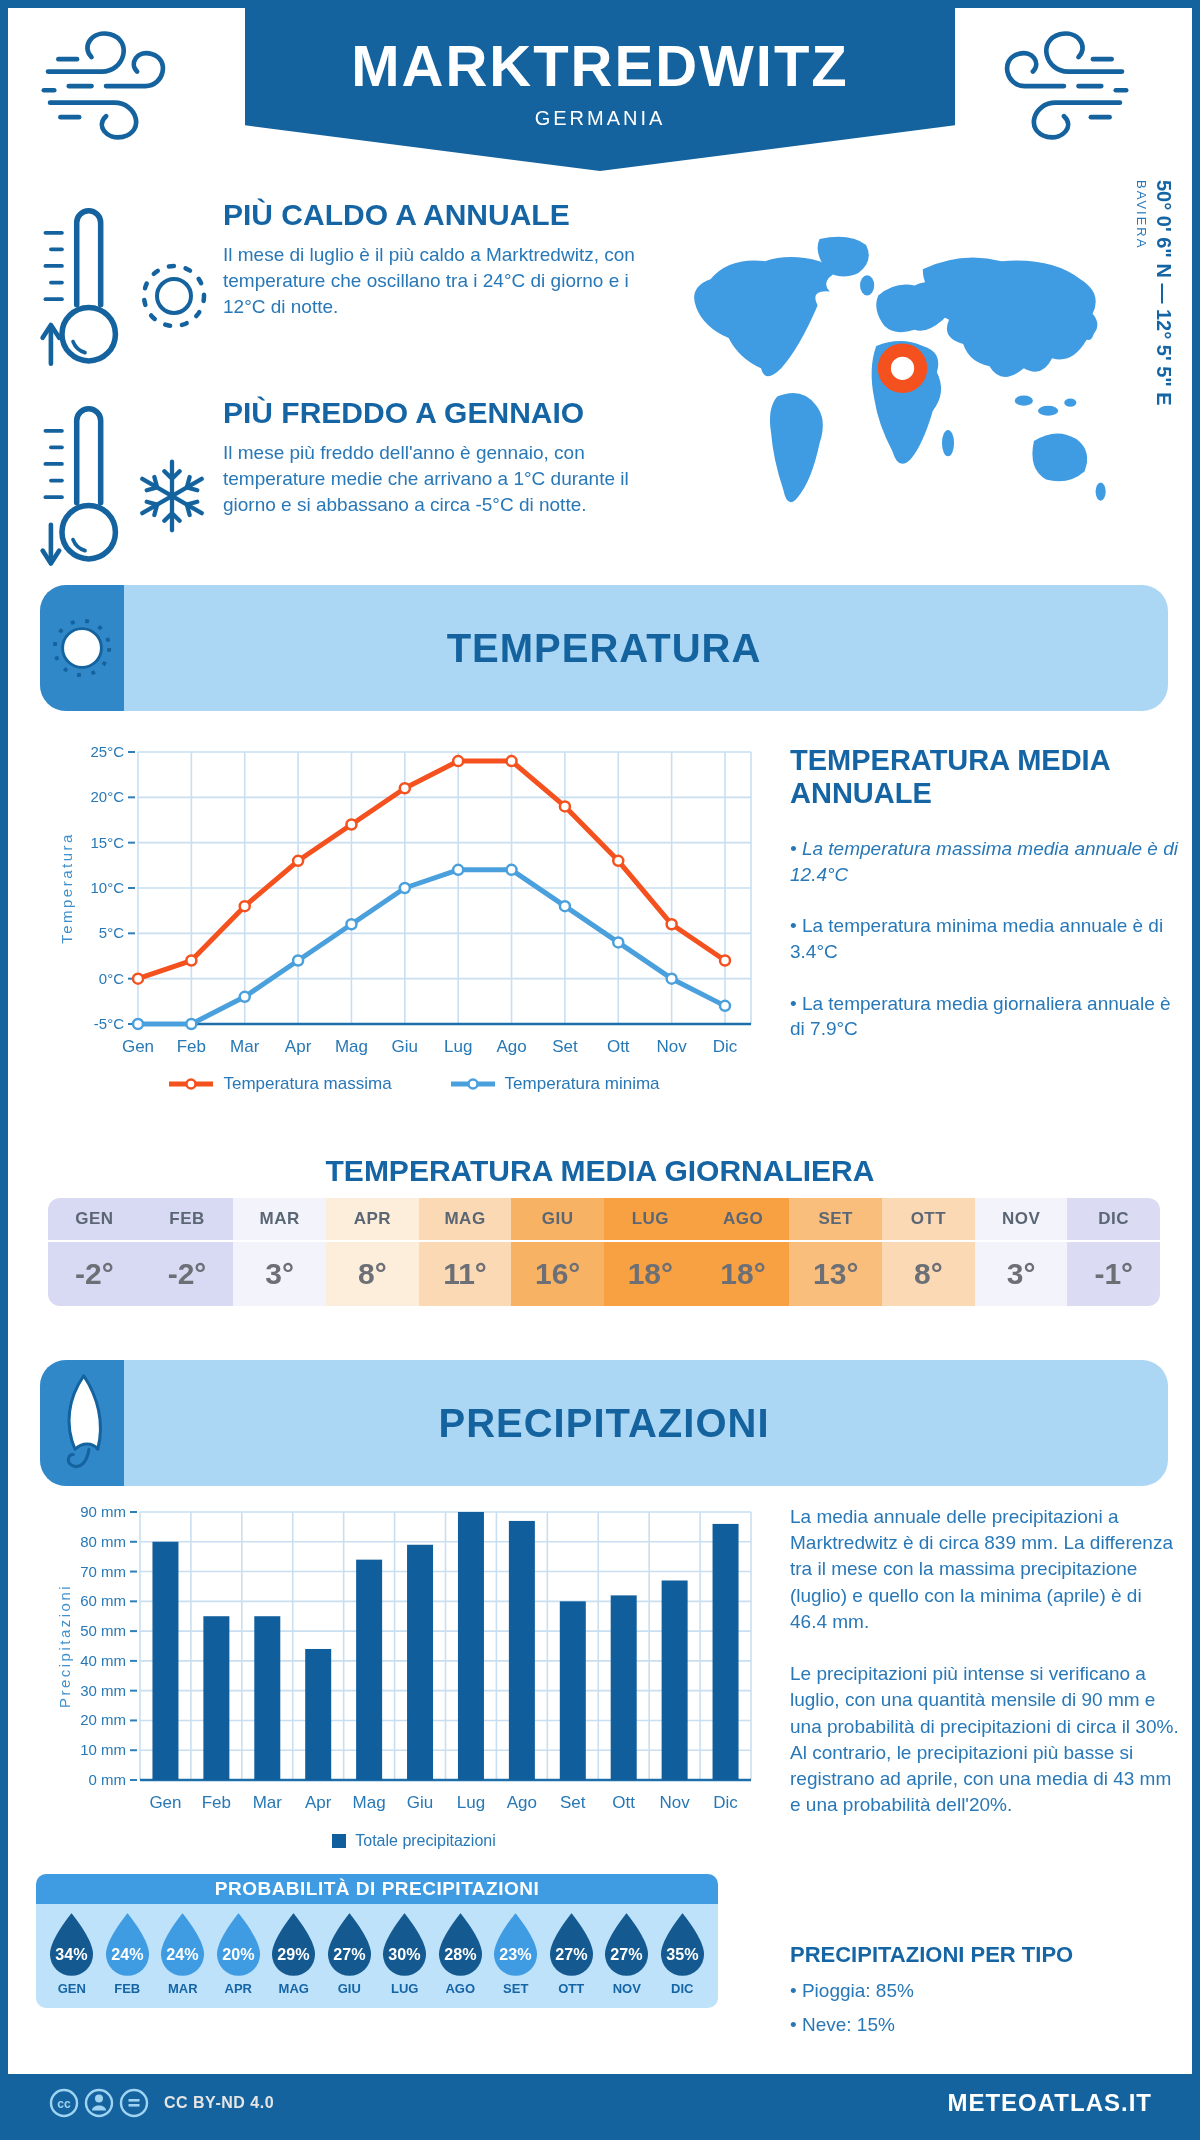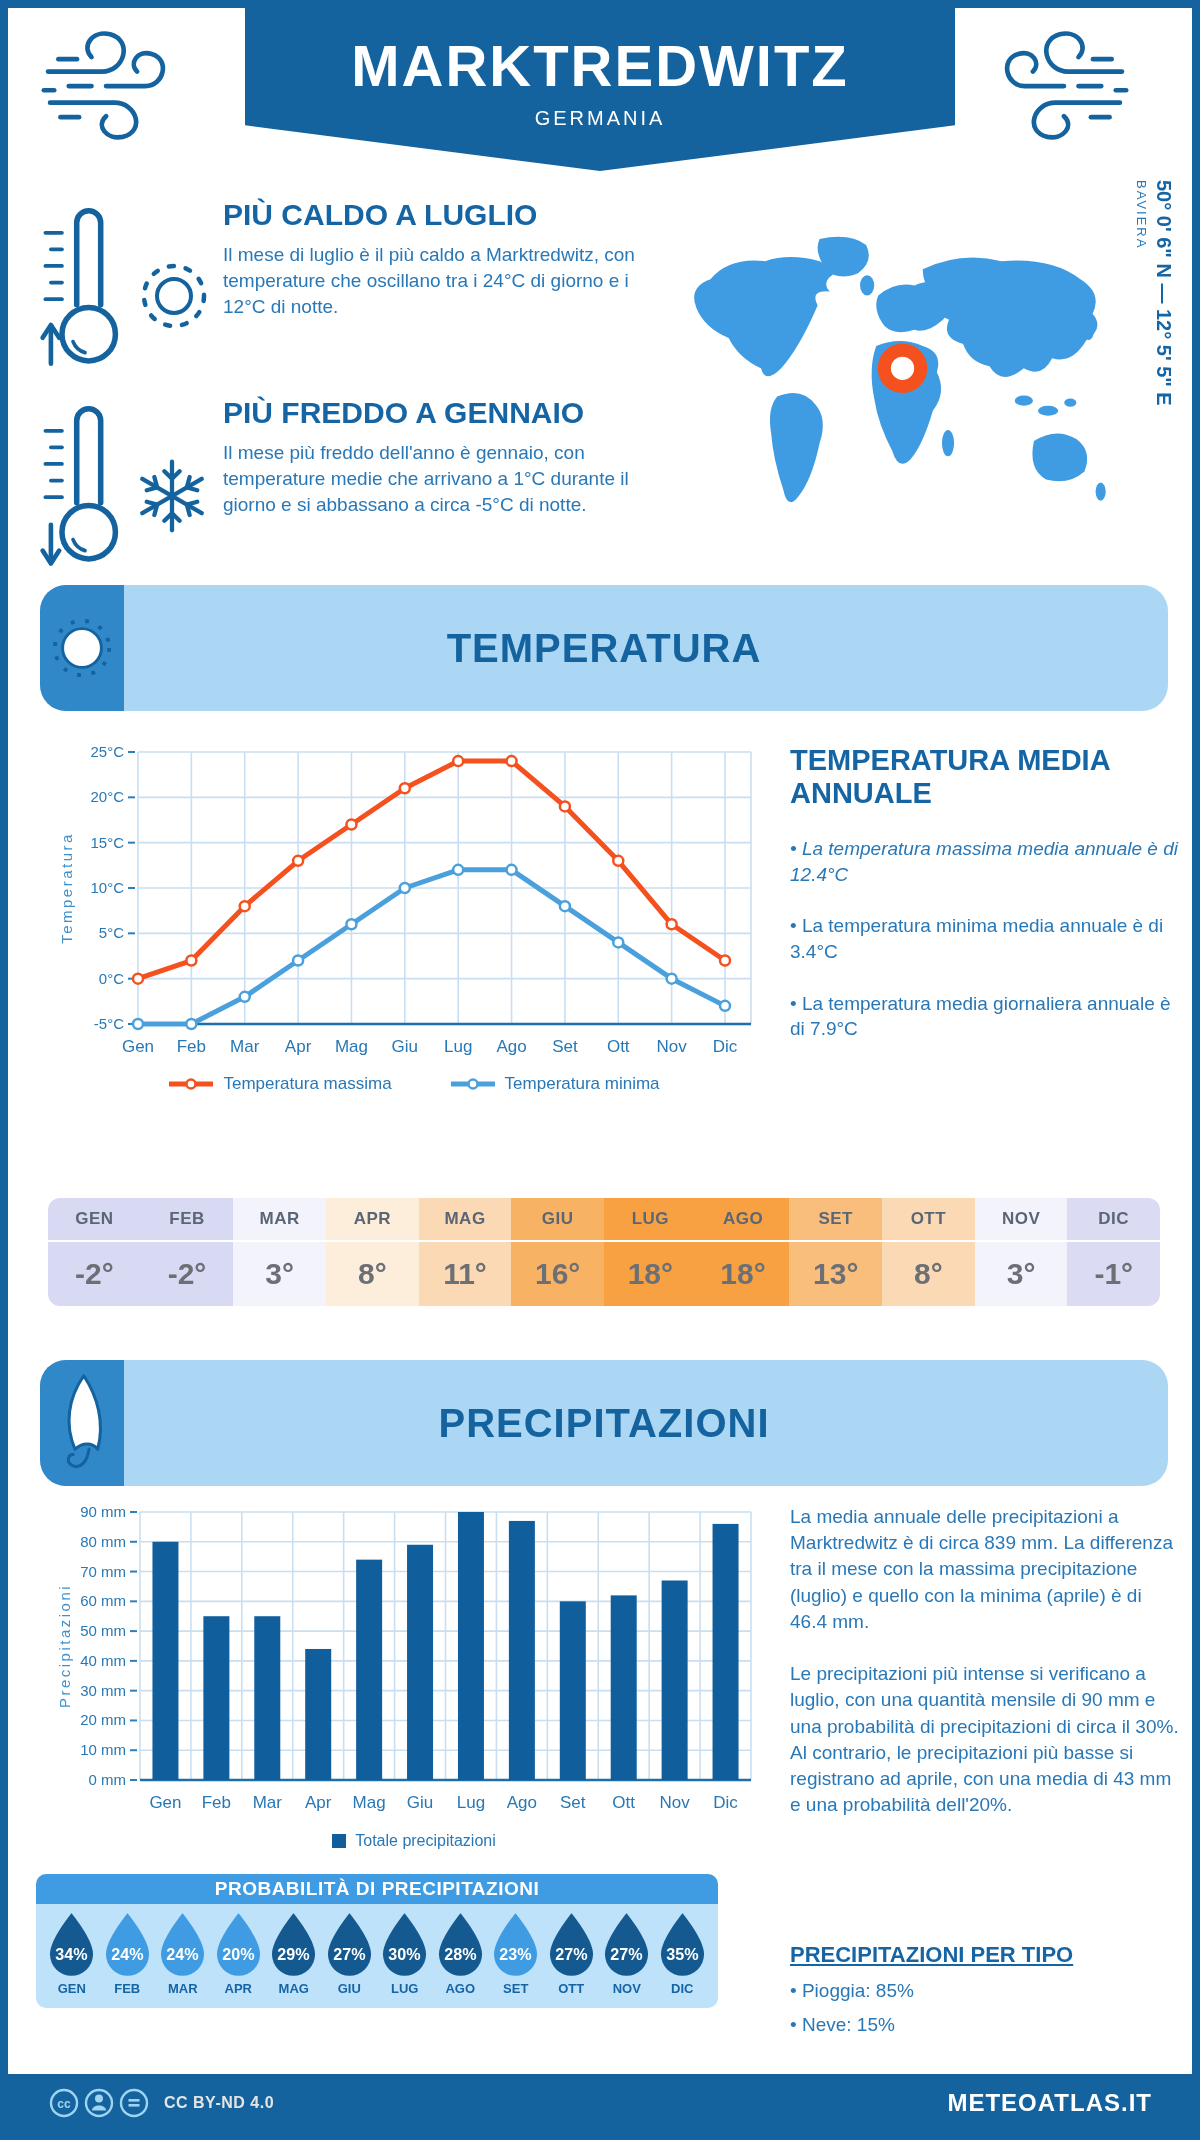--- a/index.html
+++ b/index.html
@@ -58,21 +58,21 @@
   .m-value{flex:1;border-top:2px solid #fff;display:flex;align-items:center;justify-content:center;
         font-size:30px;font-weight:bold;color:#6c7076;}
   
   .prob-box{position:absolute;left:28px;top:1866px;width:682px;border-radius:10px;overflow:hidden;}
   .prob-head{height:30px;background:#3f9ce2;color:#fff;font-size:19px;font-weight:bold;
         display:flex;align-items:center;justify-content:center;letter-spacing:0.5px;}
   .prob-body{background:#bfe2fb;padding:8px 8px 12px 8px;display:flex;justify-content:space-around;}
   .drop-item{display:flex;flex-direction:column;align-items:center;width:52px;}
   .drop-month{margin-top:4px;font-size:13px;font-weight:bold;color:#1565a5;}
   
-  .tipo-title{font-size:22px;font-weight:bold;color:#1565a5;text-decoration:underline;}
+  .tipo-title{font-size:22px;font-weight:bold;color:#1565a5;}
   .tipo-bullet{font-size:19px;color:#2878b8;margin:12px 0 0 0;}
   
   .footer{position:absolute;left:0;right:0;bottom:0;height:58px;background:#14639f;display:flex;
         align-items:center;padding:0 40px;box-sizing:border-box;}
   .cc-group{display:flex;align-items:center;gap:3px;}
   .cc-label{margin-left:14px;font-size:16px;font-weight:bold;color:#e5e5e5;letter-spacing:0.5px;}
   .site{margin-left:auto;font-size:24px;font-weight:bold;color:#fff;letter-spacing:1px;}
 </style>
 </head>
 <body>
@@ -120,21 +120,21 @@
         <path d="M38 148 a20 20 0 0 0 13 12" stroke-width="4"></path>
         <line x1="14" y1="172" x2="14" y2="132" stroke-width="5"></line>
         <path d="M5 144 L14 130 L23 144" stroke-width="5"></path>
       </svg>
       <svg viewBox="0 0 84 84" style="position:absolute;left:94px;top:56px;width:84px;height:84px;" class="icon-line">
         <circle cx="42" cy="42" r="17" stroke-width="4"></circle>
         <circle cx="42" cy="42" r="30" stroke-width="4.5" stroke-dasharray="5 12"></circle>
       </svg>
     </div>
     <div class="content">
-      <div class="hl-title">PIÙ CALDO A LUGLIO</div>
+      <div class="hl-title">PIÙ CALDO A ANNUALE</div>
       <div class="hl-text">Il mese di luglio è il più caldo a Marktredwitz, con temperature che oscillano tra i 24°C di giorno e i 12°C di notte.</div>
     </div>
   </div>
 
   <div class="hl" style="top:388px;">
     <div class="icons">
       <svg viewBox="0 0 115 195" style="position:absolute;left:0;top:6px;width:106px;height:182px;" class="icon-line">
         <line x1="8" y1="30" x2="26" y2="30" stroke-width="4"></line>
         <line x1="14" y1="48" x2="26" y2="48" stroke-width="4"></line>
         <line x1="8" y1="66" x2="26" y2="66" stroke-width="4"></line>
@@ -298,20 +298,21 @@
 
   <div class="side-block" style="top:736px;">
     <div class="side-title">TEMPERATURA MEDIA ANNUALE</div>
     <div id="annual-bullets">
         <p class="bullet" style=" font-style: italic;">• La temperatura massima media annuale è di 12.4°C</p>
         <p class="bullet">• La temperatura minima media annuale è di 3.4°C</p>
         <p class="bullet">• La temperatura media giornaliera annuale è di 7.9°C</p>
       </div>
   </div>
 
+  <div class="tbl-title">TEMPERATURA MEDIA GIORNALIERA</div>
   <div id="month-table" class="month-table">
       <div class="m-col" style="background: rgb(216, 217, 242);">
         <div class="m-label">GEN</div>
         <div class="m-value">-2°</div>
       </div>
       <div class="m-col" style="background: rgb(216, 217, 242);">
         <div class="m-label">FEB</div>
         <div class="m-value">-2°</div>
       </div>
       <div class="m-col" style="background: rgb(243, 244, 251);">

